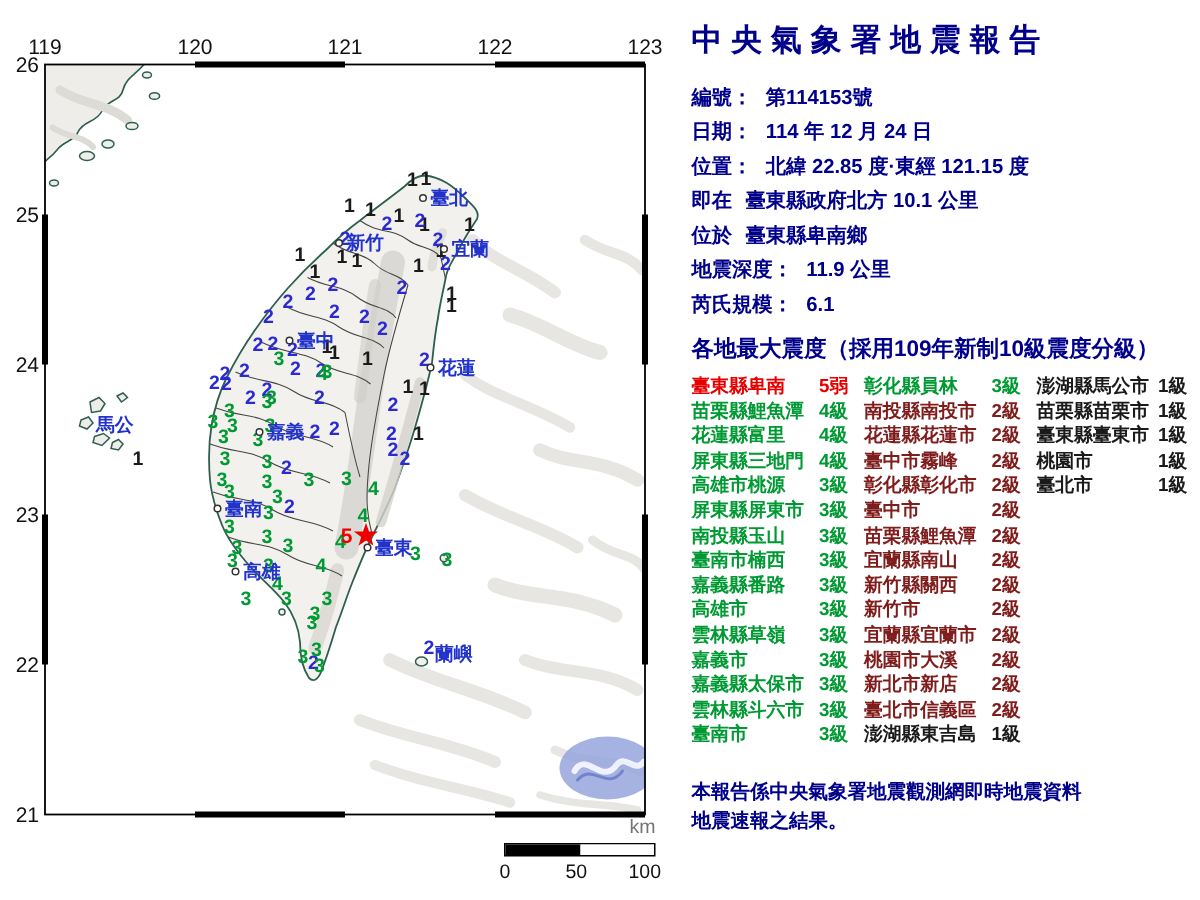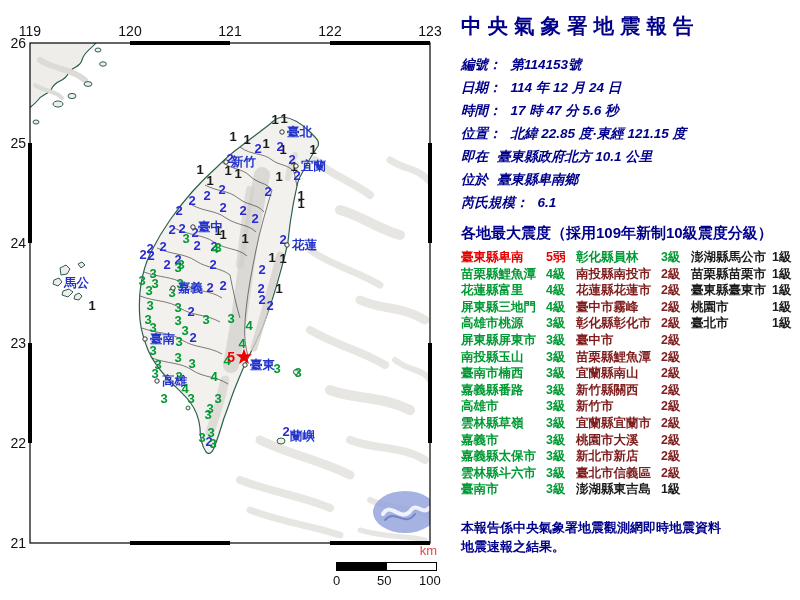--- a/index.html
+++ b/index.html
@@ -10,33 +10,33 @@
   svg text{font-family:"Liberation Sans",sans-serif;}
   .tick{font-size:14px;fill:#111;}
   .marker{font-size:13px;font-weight:bold;}
   .mk{fill:#1a1a1a}.mb{fill:#2a2ad0}.mg{fill:#009933}
   .city{font-size:12.5px;font-weight:bold;fill:#2233cc;}
   .epi-num{font-size:14px;font-weight:bold;fill:#ee0000;}
   .legend{position:absolute;left:22px;top:551px;font-size:13.5px;font-weight:bold;
           color:#00008b;white-space:nowrap;}
   .legend .star{color:#ee0000;padding:0 1px;}
   .scalebox{position:absolute;left:336px;top:542px;width:101px;}
-  .kmlabel{text-align:right;font-size:13px;color:#ef4444;height:17px;line-height:17px;}
+  .kmlabel{text-align:right;font-size:13px;color:#737373;height:17px;line-height:17px;}
   .bar{position:relative;height:7px;border:1px solid #000;margin-top:3px;}
   .bar .bleft{position:absolute;left:0;top:0;bottom:0;width:50%;background:#000;}
   .bar .bright{position:absolute;right:0;top:0;bottom:0;width:50%;background:#fff;}
   .scale-labels{position:relative;height:16px;font-size:13px;color:#111;margin-top:2px;}
   .scale-labels span{position:absolute;top:0;}
   .s0{left:-3px}.s50{left:41px}.s100{left:83px}
   
   .report{position:absolute;left:455px;top:0;width:345px;height:460px;box-sizing:border-box;
           padding:12px 2px 0 6px;color:#00008b;}
   .title{font-size:20.5px;font-weight:bold;letter-spacing:6px;white-space:nowrap;}
   .fields{margin-top:13px;}
-  .field{font-size:13.5px;font-weight:bold;line-height:23px;white-space:nowrap;font-style:italic;}
+  .field{font-size:13.5px;font-weight:bold;line-height:23px;white-space:nowrap;}
   .flabel{margin-right:9px;}
   .int-header{font-size:15px;font-weight:bold;margin-top:8px;line-height:22px;white-space:nowrap;}
   #int-grid{display:grid;grid-template-columns:84px 29px 84px 29px 80px 25px;column-gap:1px;
             margin-top:5px;font-size:12.5px;font-weight:bold;line-height:16.6px;white-space:nowrap;}
   .cr{color:#e60000}.cg{color:#009933}.cb{color:#7f1d1d}.ck{color:#1a1a1a}
   .footer{margin-top:20px;font-size:13px;font-weight:bold;line-height:19px;white-space:nowrap;}
 </style>
 </head>
 <body>
 
@@ -307,24 +307,24 @@
       </div>
     </div>
   </div>
 
   <div class="report">
     <div class="title">中央氣象署地震報告</div>
 
     <div class="fields">
       <div class="field"><span class="flabel">編號：</span><span>第114153號</span></div>
       <div class="field"><span class="flabel">日期：</span><span>114 年 12 月 24 日</span></div>
-      <div class="field"><span class="flabel">時間：</span><span>17 時 47 分 5.6 秒</span></div>
       <div class="field"><span class="flabel">位置：</span><span>北緯 22.85 度·東經 121.15 度</span></div>
       <div class="field"><span class="flabel">即在</span><span>臺東縣政府北方 10.1 公里</span></div>
       <div class="field"><span class="flabel">位於</span><span>臺東縣卑南鄉</span></div>
+      <div class="field"><span class="flabel">地震深度：</span><span>11.9 公里</span></div>
       <div class="field"><span class="flabel">芮氏規模：</span><span>6.1</span></div>
     </div>
 
     <div class="int-header">各地最大震度（採用109年新制10級震度分級）</div>
 
     <div id="int-grid">
         <span class="cr">臺東縣卑南</span>
         <span class="cr">5弱</span>
         <span class="cg">彰化縣員林</span>
         <span class="cg">3級</span>

